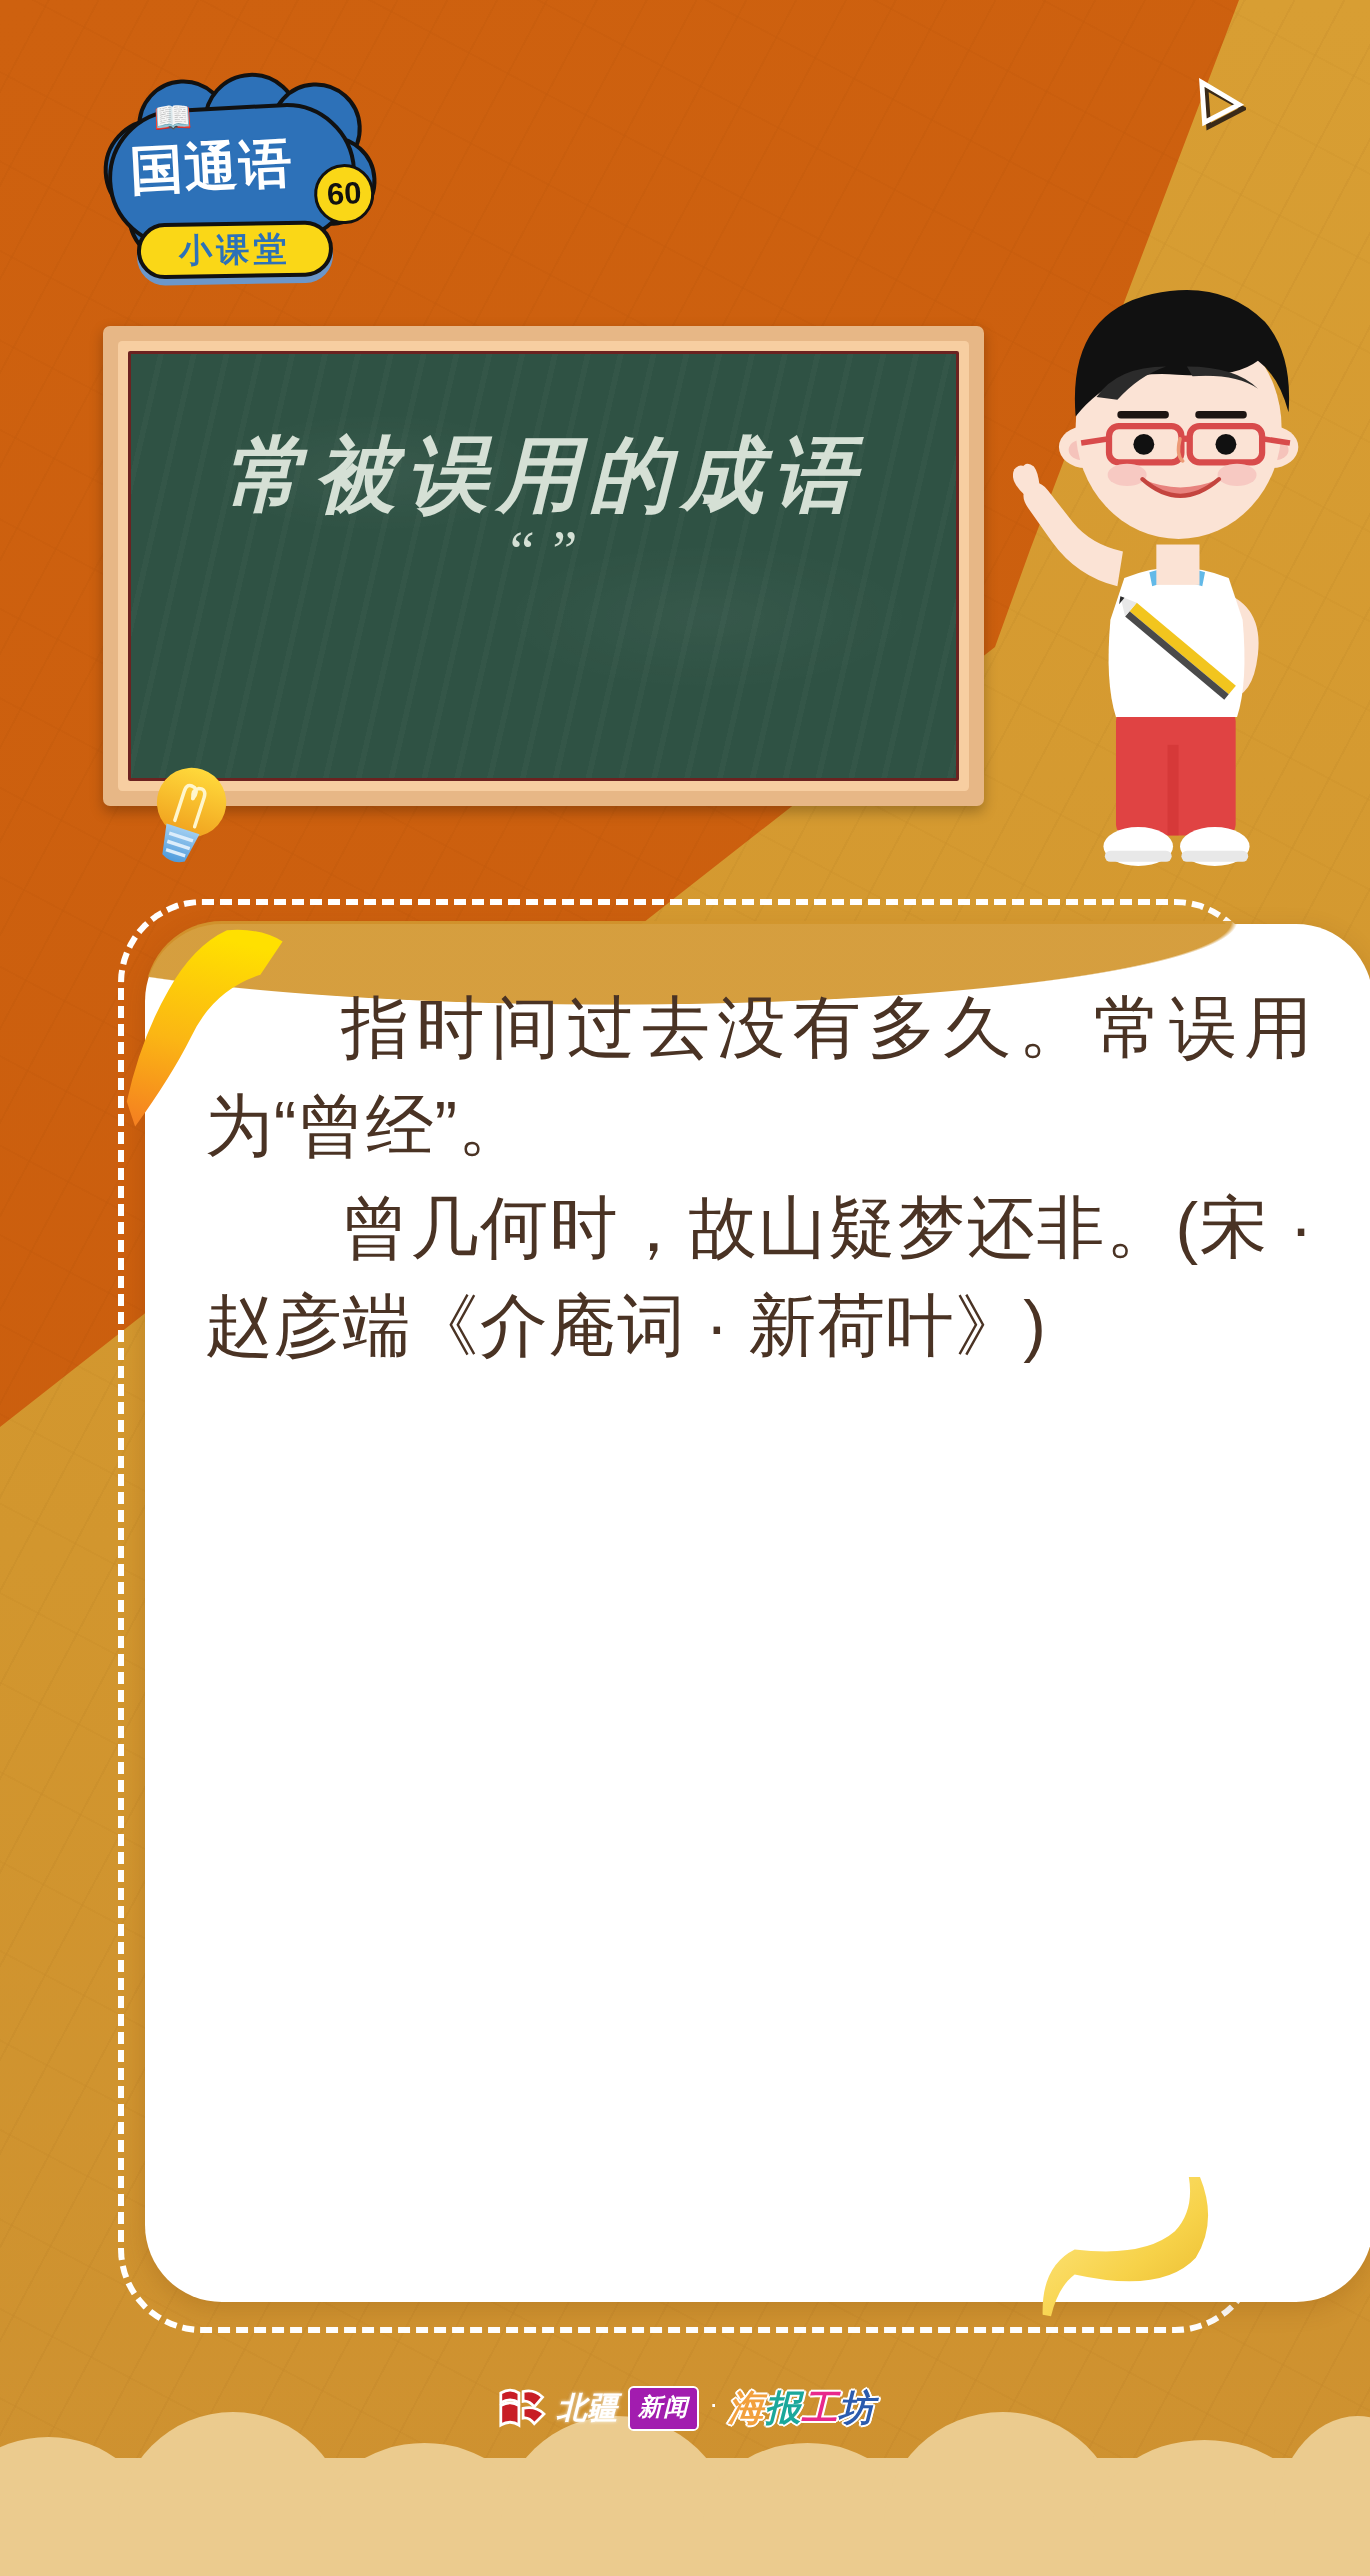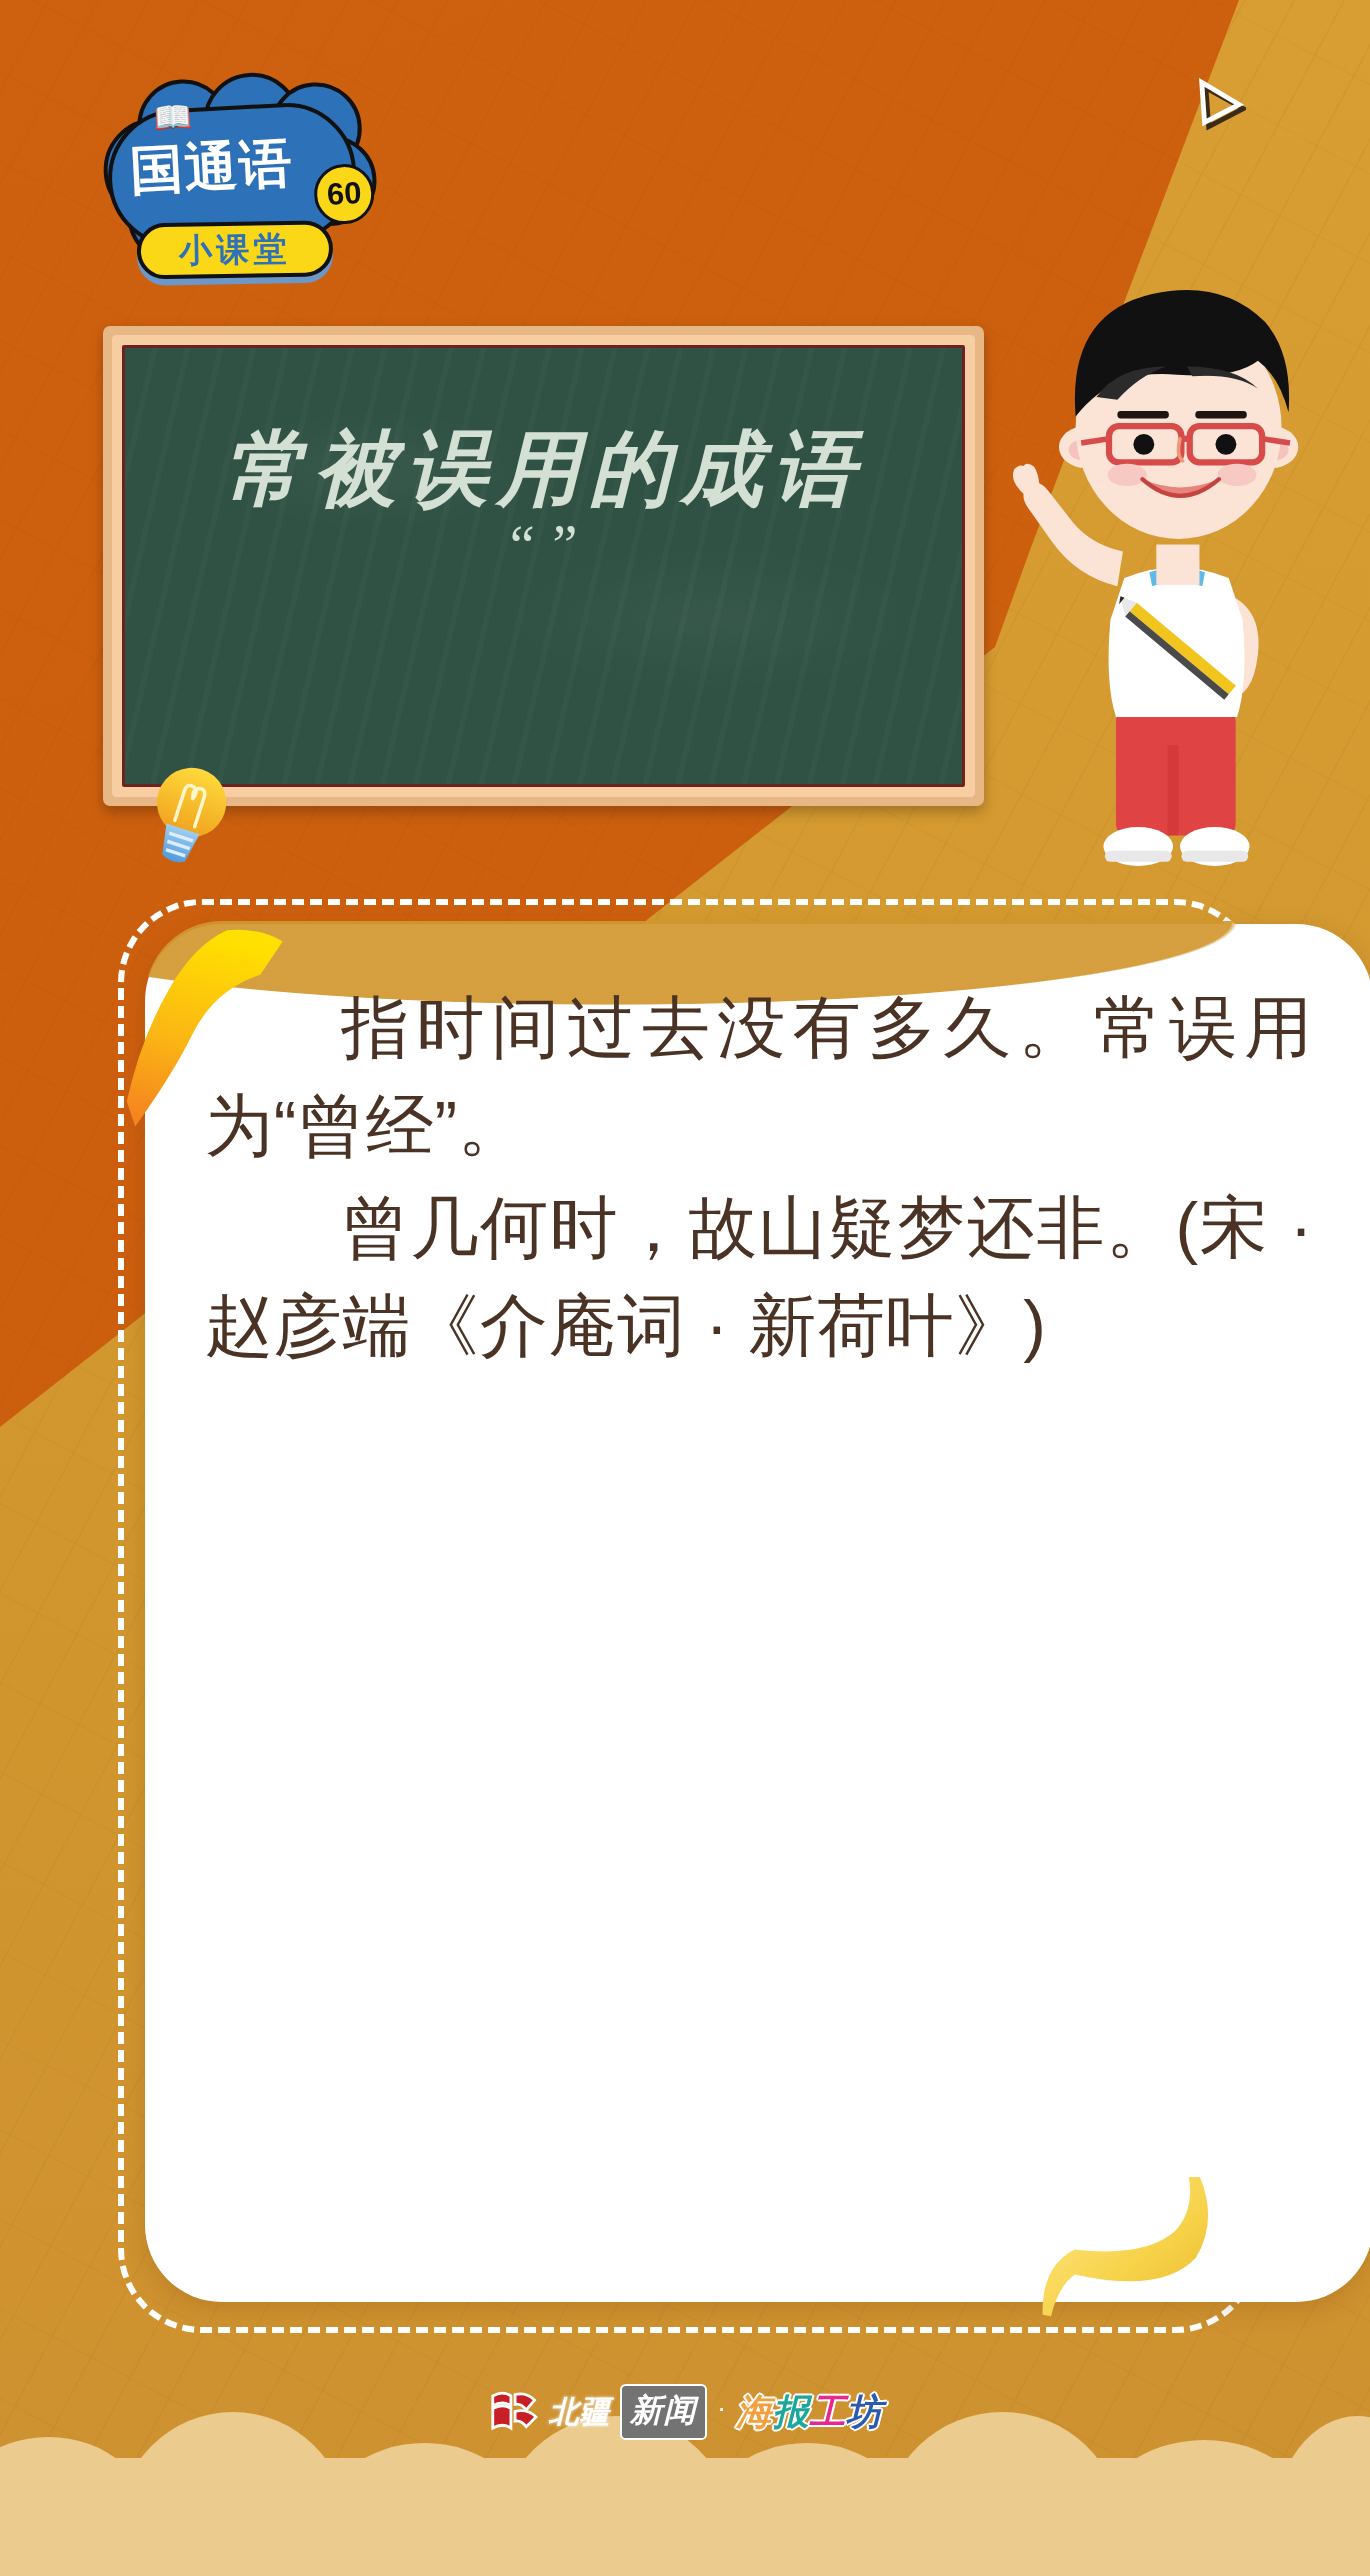--- a/index.html
+++ b/index.html
@@ -130,21 +130,21 @@
     z-index: 5;
   }
 
   
   #blackboard {
     position: absolute;
     left: 103px; top: 326px;
     width: 881px; height: 480px;
     background: #E7B786;
     border-radius: 7px;
-    padding: 9px;
+    padding: 15px;
     box-shadow: 0 5.6px 12.5px rgba(0,0,0,0.25);
     z-index: 4;
   }
   #blackboard .frame-inner {
     width: 100%; height: 100%;
     background: #F7CEA1;
     border-radius: 4.2px;
     padding: 9.7px;
   }
   #board-surface {
@@ -289,24 +289,24 @@
   #footer-logo .beijiang {
     font-family: "Liberation Serif", "DejaVu Serif", serif;
     font-style: italic;
     font-weight: 700;
     font-size: 30px;
     color: #ffffff;
     letter-spacing: 0.7px;
     text-shadow: 0 0 3.5px rgba(255,255,255,0.9);
   }
   #footer-logo .news-box {
-    background: #737373;
+    background: #a21caf;
     color: #ffffff;
     font-weight: 700;
-    font-size: 32px;
+    font-size: 24px;
     padding: 2.8px 8.4px 5.6px 8.4px;
     border-radius: 5.6px;
     letter-spacing: 1.4px;
     border: 2.1px solid #ffffff;
     font-family: "Liberation Serif", "DejaVu Serif", serif;
     font-style: italic;
   }
   #footer-logo .dot {
     color: #ffffff; font-size: 28px; line-height: 1; position: relative; top: -4.2px;
   }

